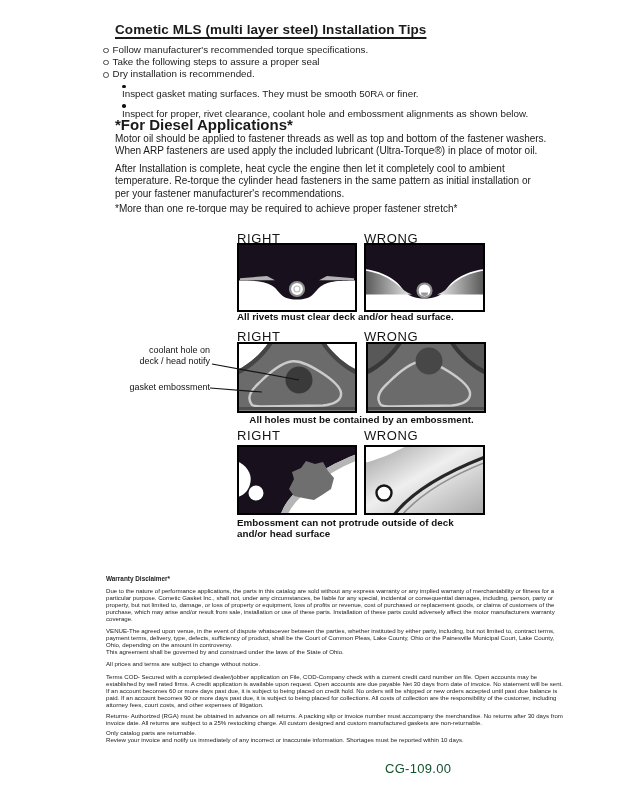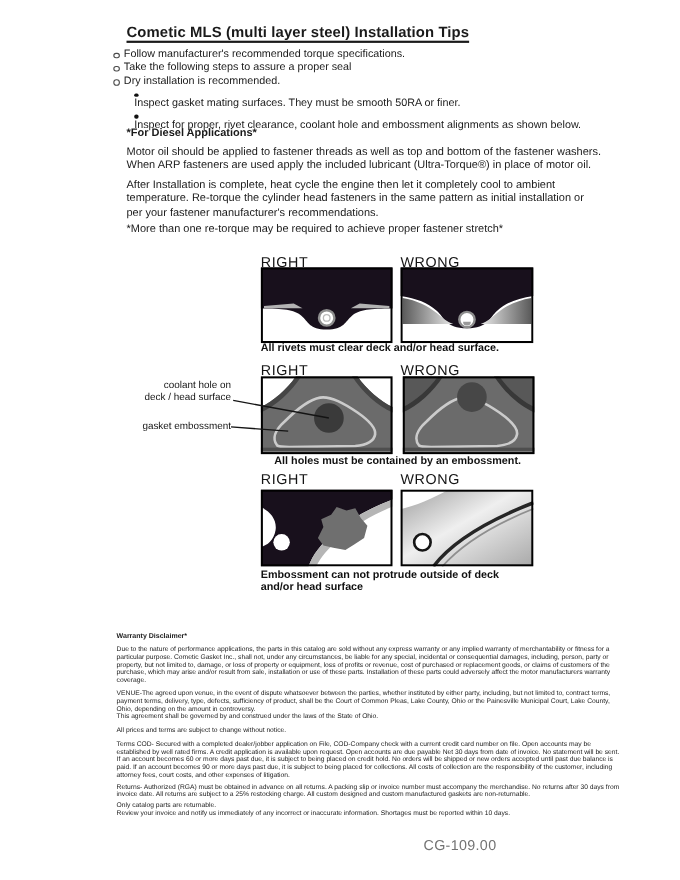--- a/index.html
+++ b/index.html
@@ -8,39 +8,39 @@
 
   .title{position:absolute;left:115px;top:22px;font-size:13.5px;font-weight:bold;margin:0;
          text-decoration:underline;text-underline-offset:3px;text-decoration-thickness:1.5px;letter-spacing:.1px;}
 
   .bullets{position:absolute;left:103px;top:44px;font-size:9.8px;line-height:12.2px;}
   .b-row{display:flex;align-items:flex-start;}
   .b-row.sub{padding-left:19px;flex-direction:column;}
   .o-bullet{flex:none;width:3.6px;height:3.6px;border:1px solid #4a4a4a;border-radius:50%;margin:3.6px 4px 0 0;}
   .dot-bullet{flex:none;width:3.6px;height:3.6px;background:#111;border-radius:50%;margin:4px 3.5px 0 0;}
 
-  .diesel-heading{position:absolute;left:115px;top:116px;font-size:10px;font-weight:bold;}
+  .diesel-heading{position:absolute;left:115px;top:116px;font-size:15px;font-weight:bold;}
   .body{position:absolute;left:115px;margin:0;font-size:10px;line-height:12.3px;}
   .para1{top:133px;width:438px;}
   .para2{top:163px;width:428px;}
   .note{top:203px;width:460px;}
 
   .rw-header{position:absolute;font-size:13px;letter-spacing:.6px;text-align:left;width:120px;color:#141414;}
   .panel{position:absolute;display:block;}
   .caption{position:absolute;font-size:9.8px;font-weight:bold;color:#111;}
   .cap-center{width:249px;text-align:center;}
 
   .diag-label{position:absolute;font-size:9px;line-height:11px;text-align:right;color:#141414;}
   .lbl-coolant{left:95px;top:345px;width:115px;}
   .lbl-emboss{left:95px;top:382px;width:115px;}
   .leader-svg{position:absolute;left:205px;top:353px;}
 
   .fine{position:absolute;left:106px;width:458px;font-size:6.1px;line-height:7px;color:#222;margin:0;}
   .fine-heading{font-weight:bold;font-size:6.4px;}
-  .doc-number{position:absolute;left:385px;top:761px;font-size:13px;color:#737373;letter-spacing:.3px;}
+  .doc-number{position:absolute;left:385px;top:761px;font-size:13px;color:#14532d;letter-spacing:.3px;}
 </style>
 </head>
 <body>
 
 <div class="page">
 
   <h1 class="title">Cometic MLS (multi layer steel) Installation Tips</h1>
 
   <div class="bullets">
     <div class="b-row">
@@ -129,21 +129,21 @@
     <path d="M88,0 C96,12 109,23 120,28 L120,33 C106,27 92,14 83,0 Z" fill="#383838"></path>
     <path d="M15,63 C10,57 13,49 22,41 C33,30 45,21 54,19.5 C64,18 76,25 88,33 C98,40 105,47 104,53 C103,59 96,62.5 86,63.5 L26,64.5 C20,64.5 17.5,64.5 15,63 Z" fill="none" stroke="#cbcbcb" stroke-width="2.4"></path>
     <circle cx="63" cy="19" r="13.5" fill="#474747"></circle>
     <rect x="0" y="65" width="120" height="3.2" fill="#4e4e4e"></rect>
     <rect x="0" y="68.2" width="120" height="2.8" fill="#828282"></rect>
     <rect x="1" y="1" width="118" height="69" fill="none" stroke="#000000" stroke-width="2"></rect>
   </svg>
 
   <div class="diag-label lbl-coolant">
     <div>coolant hole on</div>
-    <div>deck / head surface</div>
+    <div>deck / head notify</div>
   </div>
   <div class="diag-label lbl-emboss">gasket embossment</div>
 
   <svg class="leader-svg" width="100" height="45" viewBox="0 0 100 45">
     <line x1="7" y1="11" x2="94" y2="27" stroke="#141414" stroke-width="1.2"></line>
     <line x1="5" y1="35" x2="57" y2="39" stroke="#141414" stroke-width="1.2"></line>
   </svg>
 
   <div class="caption cap-center" style="left:237px;top:414px;">All holes must be contained by an embossment.</div>
 

